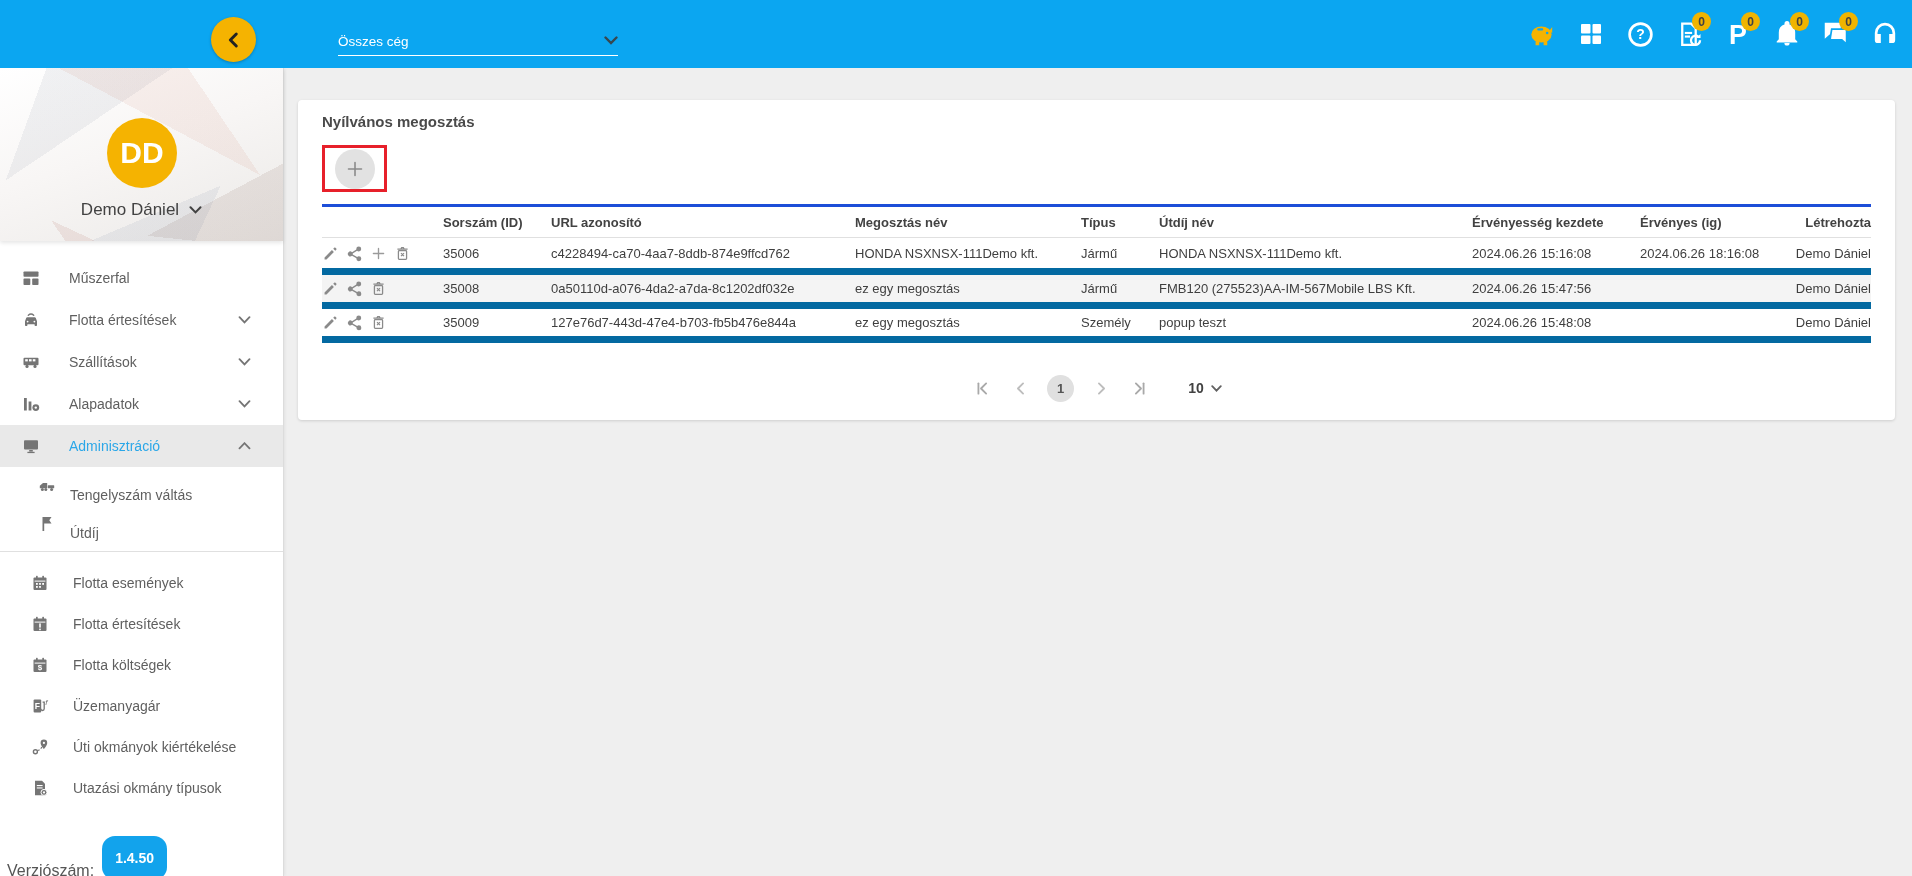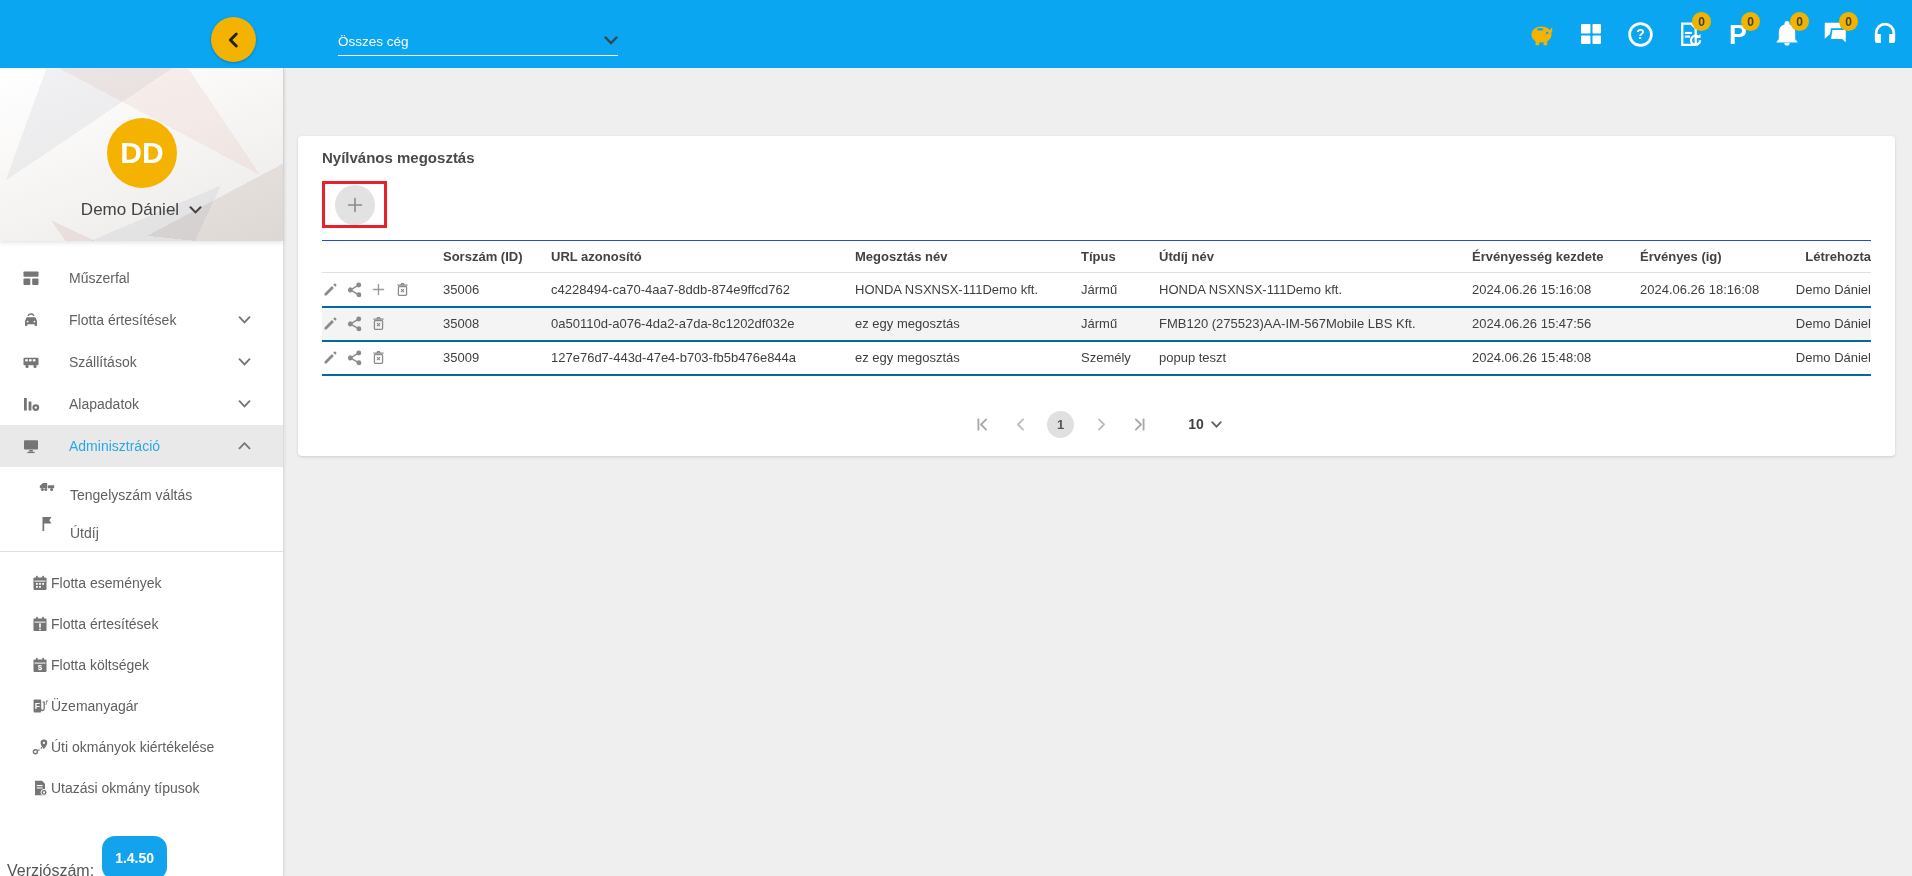--- a/index.html
+++ b/index.html
@@ -73,55 +73,55 @@
     color:#5f5f5f; font-size:14px;
   }
   .submenu-item .mi-icon { width:22px; display:flex; justify-content:center; }
   .submenu-item .mi-label { margin-left:12px;margin-top:17px; }
   .menu-divider { border-top:1px solid #e0e0e0; margin:8px 0 10px 0; }
   .menu2-item {
     display:flex; align-items:center; height:41px; padding-left:29px; cursor:pointer;
     color:#5f5f5f; font-size:14px;
   }
   .menu2-item .mi-icon { width:22px; display:flex; justify-content:center; }
-  .menu2-item .mi-label { margin-left:0; }
+  .menu2-item .mi-label { margin-left:22px; }
   .version-row {
     position:absolute; left:7px; top:768px; display:flex; align-items:flex-end; gap:8px; z-index:25;
     background:transparent;
   }
   .version-label { font-size:16px; color:#555555; }
   .version-badge {
     background:#12A3EC; color:#ffffff; font-size:14px; font-weight:bold;
     border-radius:13px; padding:14px 13px;
   }
 
   
   .card {
     position:absolute; left:298px; top:100px; width:1597px; height:320px;
-    background:#ffffff; border-radius:4px; box-shadow:0 1px 3px rgba(0,0,0,.14);margin-top:36px;
+    background:#ffffff; border-radius:4px; box-shadow:0 1px 3px rgba(0,0,0,.14);
   }
   .card-title { position:absolute; left:24px; top:13px; font-size:15px; font-weight:bold; color:#4a4a4a; }
   .add-annotation {
     position:absolute; left:24px; top:45px; width:65px; height:47px;
     border:3px solid #E7202A; display:flex; align-items:center; justify-content:center;
   }
   .add-btn {
     width:40px; height:40px; border-radius:50%; background:#e2e2e2; border:none; cursor:pointer;
     display:flex; align-items:center; justify-content:center;
   }
   table.share-table {
     position:absolute; left:24px; top:104px; width:1549px; border-collapse:collapse; table-layout:fixed;
   }
   .share-table th {
     font-size:13px; font-weight:bold; color:#424242; text-align:left; height:32px;
-    border-top:1px solid #1d4ed8; border-bottom:1px solid #e0e0e0; vertical-align:middle;
+    border-top:3px solid #1d4ed8; border-bottom:1px solid #e0e0e0; vertical-align:middle;
   }
   .share-table td {
     font-size:13px; color:#3f3f3f; height:34px; vertical-align:middle;
-    border-bottom:2px solid #0369a1; overflow:hidden; white-space:nowrap;
+    border-bottom:7px solid #0369a1; overflow:hidden; white-space:nowrap;
   }
   .share-table tr.alt td { background:#f4f4f4; }
   .share-table th:last-child, .share-table td:last-child { text-align:right; }
   .row-actions { display:flex; align-items:center; gap:7px; }
   .act-icon { display:inline-flex; cursor:pointer; }
   .pagination {
     position:absolute; left:0; top:272px; width:100%; height:32px;
     display:flex; align-items:center; justify-content:center; gap:16px;
   }
   .pg-btn { display:flex; align-items:center; justify-content:center; width:22px; height:22px; cursor:pointer; }

